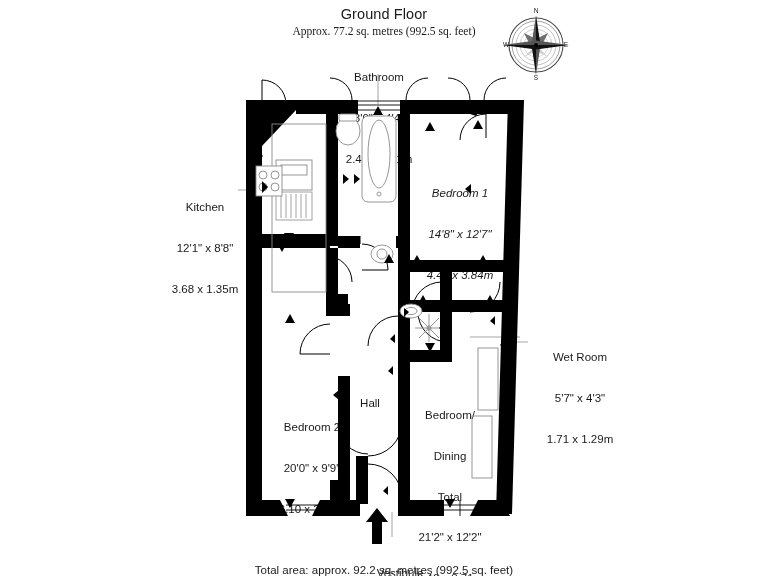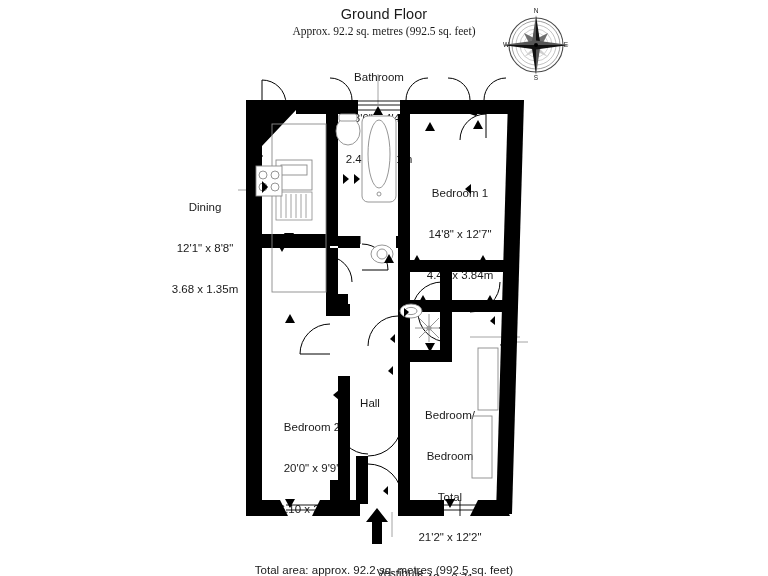--- a/index.html
+++ b/index.html
@@ -52,50 +52,55 @@
   }
   .lbl-line { display: block; }
 </style>
 </head>
 <body>
 
 <div id="plan-root">
 
   <div class="txt title-main" style="left:284px; top:2px; width:200px;">Ground Floor</div>
 
-  <div class="txt title-sub" style="left:254px; top:21px; width:260px;">Approx. 92.2 sq. metres (992.5 sq. feet)</div>
+  <div class="txt title-sub" style="left:254px; top:21px; width:260px;">Approx. 77.2 sq. metres (992.5 sq. feet)</div>
 
   <div class="txt room-label" style="left:314px; top:40px; width:130px;">
     <span class="lbl-line">Bathroom</span>
     <span class="lbl-line">8'0" x 4'4"</span>
     <span class="lbl-line">2.44 x 1.31m</span>
   </div>
 
   <div class="txt room-label" style="left:150px; top:170px; width:110px;">
-    <span class="lbl-line">Dining</span>
+    <span class="lbl-line">Kitchen</span>
     <span class="lbl-line">12'1" x 8'8"</span>
     <span class="lbl-line">3.68 x 1.35m</span>
   </div>
 
-  <div class="txt room-label" style="left:396px; top:156px; width:128px;">
+  <div class="txt room-label" style="left:396px; top:156px; width:128px;font-style:italic;">
     <span class="lbl-line">Bedroom 1</span>
     <span class="lbl-line">14'8" x 12'7"</span>
     <span class="lbl-line">4.46 x 3.84m</span>
   </div>
 
+  <div class="txt room-label" style="left:528px; top:320px; width:104px;">
+    <span class="lbl-line">Wet Room</span>
+    <span class="lbl-line">5'7" x 4'3"</span>
+    <span class="lbl-line">1.71 x 1.29m</span>
+  </div>
 
   <div class="txt room-label" style="left:250px; top:390px; width:124px;">
     <span class="lbl-line">Bedroom 2</span>
     <span class="lbl-line">20'0" x 9'9"</span>
     <span class="lbl-line">6.10 x 2.97m</span>
   </div>
 
   <div class="txt room-label" style="left:395px; top:378px; width:110px;">
     <span class="lbl-line">Bedroom/</span>
-    <span class="lbl-line">Bedroom</span>
+    <span class="lbl-line">Dining</span>
     <span class="lbl-line">Total</span>
     <span class="lbl-line">21'2" x 12'2"</span>
     <span class="lbl-line">6.46 x 3.71m</span>
   </div>
 
   <div class="txt room-label" style="left:340px; top:366px; width:60px;">
     <span class="lbl-line">Hall</span>
   </div>
 
   <div class="txt room-label" style="left:358px; top:536px; width:84px;">

